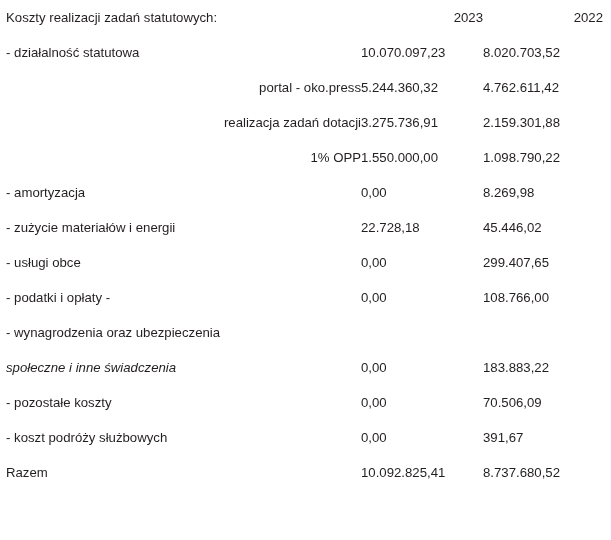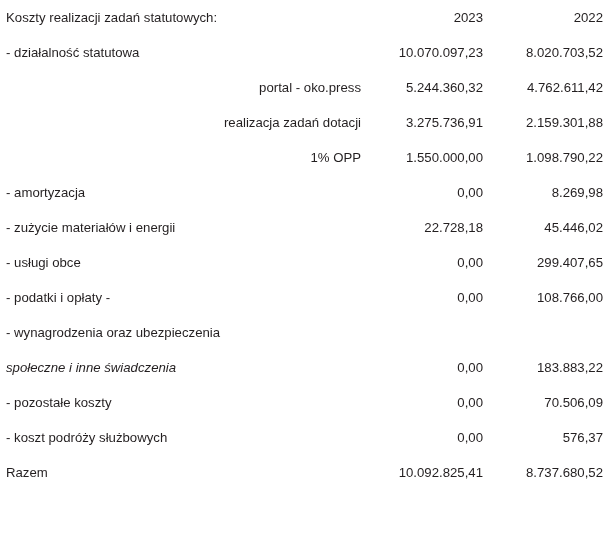--- a/index.html
+++ b/index.html
@@ -35,21 +35,20 @@
     font-size: 13.2px;
     line-height: 15px;
     padding: 0;
     vertical-align: top;
     white-space: nowrap;
   }
   .lbl {
     text-align: left;
   }
   .num {
-    text-align: right;
     padding-right: 2px;
   }
   
   tr.r { height: 35px; }
   tr.r td { padding-top: 4px; }
 
   
   .ind0 { padding-left: 1px; }
   .ind2 { padding-left: 56px; text-align: right; }
   .ind3 { padding-left: 2px; font-style: italic; }
@@ -140,21 +139,21 @@
 
       <tr class="r">
         <td class="lbl ind0">- pozostałe koszty</td>
         <td class="num">0,00</td>
         <td class="num">70.506,09</td>
       </tr>
 
       <tr class="r">
         <td class="lbl ind0">- koszt podróży służbowych</td>
         <td class="num">0,00</td>
-        <td class="num">576,37</td>
+        <td class="num">391,67</td>
       </tr>
 
       <tr class="r">
         <td class="lbl ind0">Razem</td>
         <td class="num">10.092.825,41</td>
         <td class="num">8.737.680,52</td>
       </tr>
 
     </tbody>
   </table>

